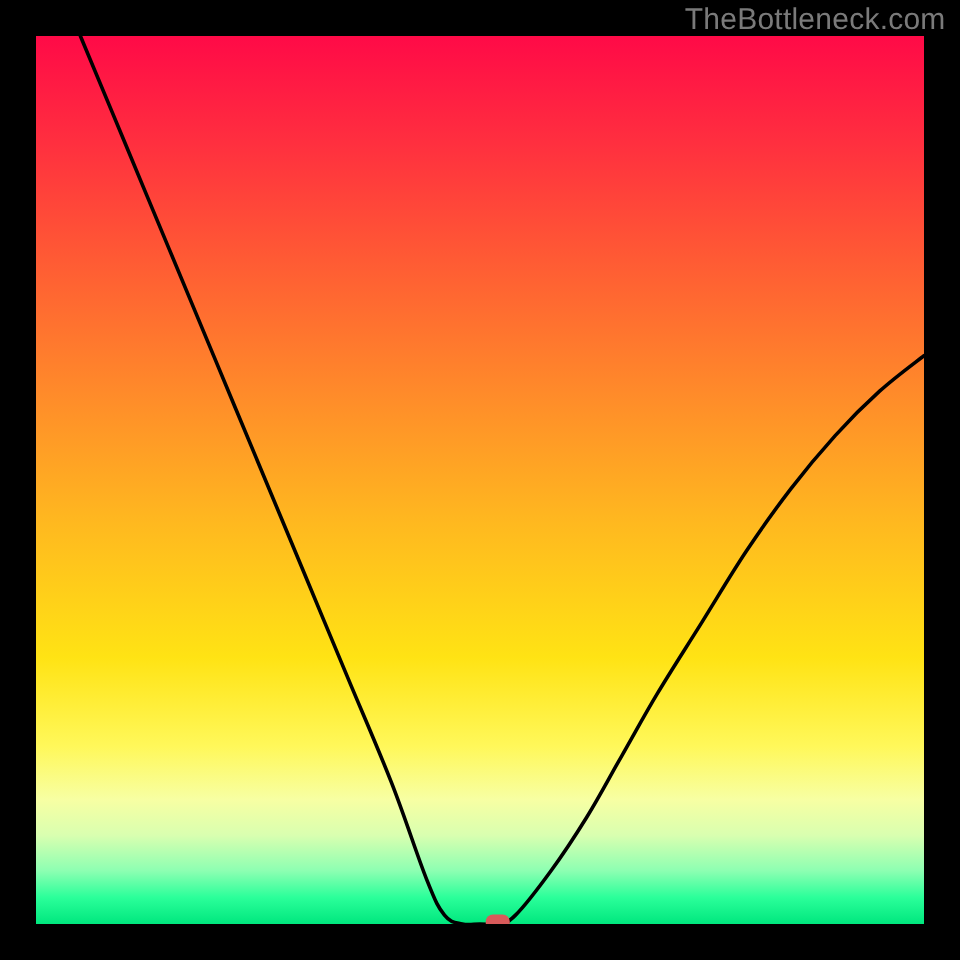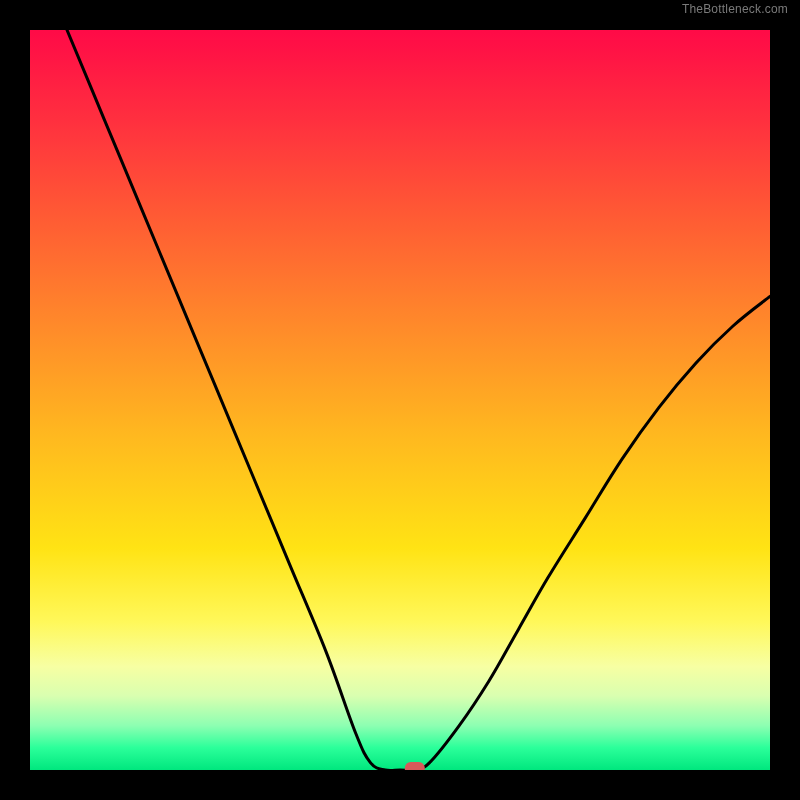--- a/index.html
+++ b/index.html
@@ -15,21 +15,21 @@
     position: relative;
     width: 800px;
     height: 800px;
     background: #000;
   }
   .watermark {
     position: absolute;
     top: 2px;
     right: 12px;
     color: #7a7a7a;
-    font-size: 12px;
+    font-size: 25px;
     font-weight: 500;
     letter-spacing: 0.2px;
     user-select: none;
   }
   .plot-bg {
     position: absolute;
     left: 30px;
     top: 30px;
     width: 740px;
     height: 740px;

